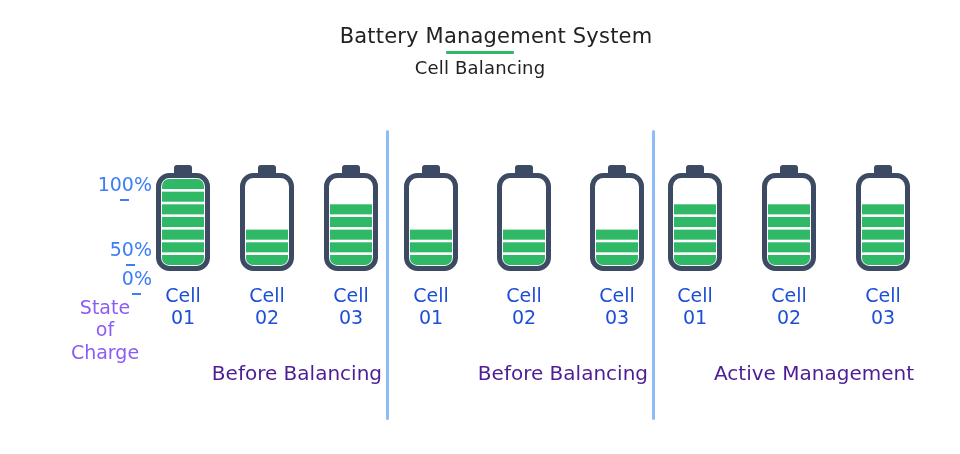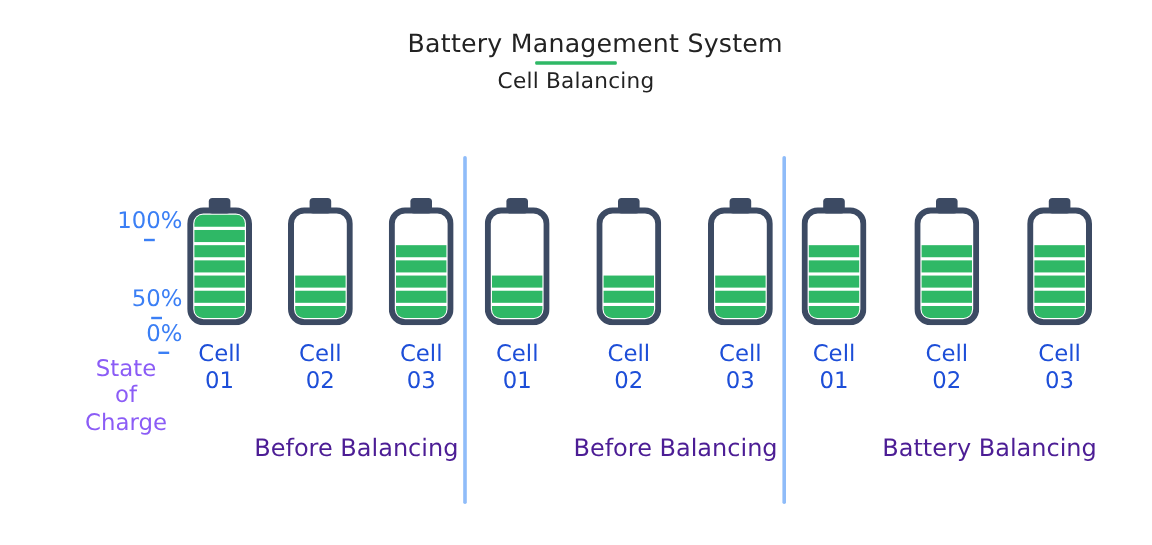--- a/index.html
+++ b/index.html
@@ -427,16 +427,16 @@
               <rect x="2.5" y="10.5" width="49" height="93" rx="11" fill="none" stroke="#3C4A63" stroke-width="5"></rect>
             </svg>
           </div>
         <div class="cell-name">
           <span>Cell</span>
           <span class="idx">03</span>
         </div>
       </div>
 
     </div>
-    <div class="group-caption">Battery Balancing</div>
+    <div class="group-caption">Active Management</div>
   </div>
 
 </div>
 
 </body></html>

